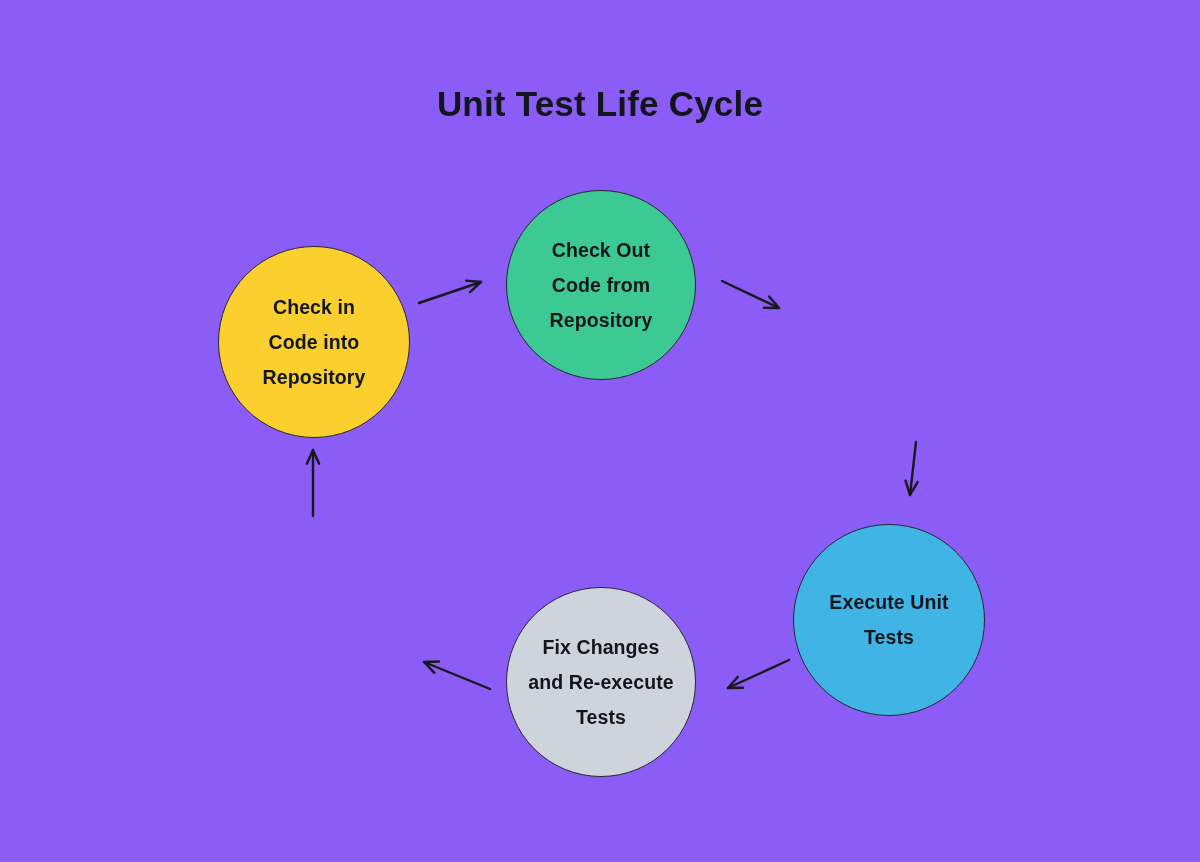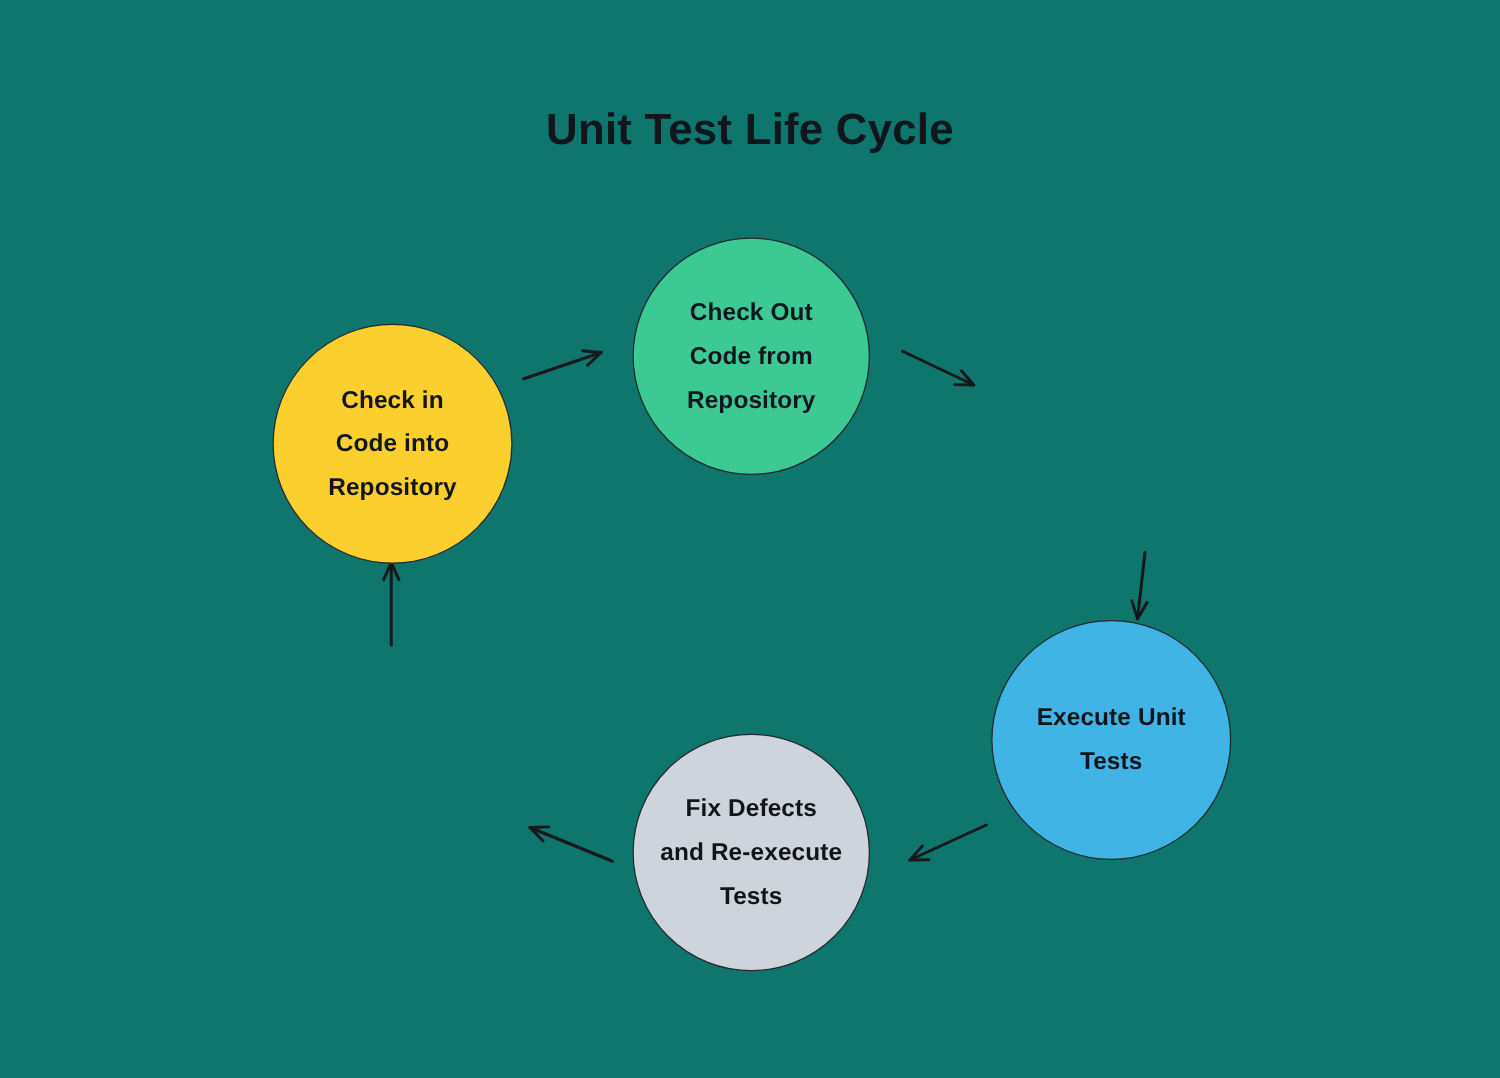--- a/index.html
+++ b/index.html
@@ -53,21 +53,21 @@
     position: absolute;
     inset: 0;
     width: 1200px;
     height: 862px;
     pointer-events: none;
   }
 </style>
 </head>
 <body style="background: rgb(244, 244, 244);">
 
-<div id="diagram-root" style="background: #0f766e; padding-left: 19px;">
+<div id="diagram-root" style="background: #8b5cf6; padding-left: 19px;">
 
   <div id="page-title" style="color: rgb(17, 22, 28);">Unit Test Life Cycle</div>
 
   <svg id="arrows-layer" viewBox="0 0 1200 862">
     <g id="arrow-group" stroke="#16181c" stroke-width="2.4" fill="none" stroke-linecap="round" stroke-linejoin="round">
       <g>
         <line class="arrow-line" x1="419" y1="303" x2="481" y2="282" stroke="#16181c"></line>
         <polyline class="arrow-head" points="470.0,292.2 481,282 466.1,280.6" stroke="#16181c"></polyline>
       </g>
       <g>
@@ -86,33 +86,33 @@
         <line class="arrow-line" x1="490" y1="689" x2="424" y2="662" stroke="#16181c"></line>
         <polyline class="arrow-head" points="439.0,661.5 424,662 434.4,672.8" stroke="#16181c"></polyline>
       </g>
       <g>
         <line class="arrow-line" x1="313" y1="516" x2="313" y2="450" stroke="#16181c"></line>
         <polyline class="arrow-head" points="319.1,463.7 313,450 306.9,463.7" stroke="#16181c"></polyline>
       </g>
     </g>
   </svg>
 
-  <div class="node" style="left: 218px; top: 259px; width: 192px; height: 192px; background: rgb(250, 207, 46); border-color: rgb(35, 40, 46); text-align: center;">
+  <div class="node" style="left: 218px; top: 246px; width: 192px; height: 192px; background: rgb(250, 207, 46); border-color: rgb(35, 40, 46); text-align: center;">
     <span class="node-label" style="color: rgb(17, 22, 28);">Check in
 Code into
 Repository</span>
   </div>
   <div class="node" style="left: 506px; top: 190px; width: 190px; height: 190px; background: rgb(60, 201, 147); border-color: rgb(35, 40, 46);">
     <span class="node-label" style="color: rgb(17, 22, 28);">Check Out
 Code from
 Repository</span>
   </div>
-  <div class="node" style="left: 793px; top: 496px; width: 192px; height: 192px; background: rgb(63, 180, 229); border-color: rgb(35, 40, 46);">
+  <div class="node" style="left: 793px; top: 524px; width: 192px; height: 192px; background: rgb(63, 180, 229); border-color: rgb(35, 40, 46);">
     <span class="node-label" style="color: rgb(17, 22, 28);">Execute Unit
 Tests</span>
   </div>
   <div class="node" style="left: 506px; top: 587px; width: 190px; height: 190px; background: rgb(206, 212, 220); border-color: rgb(35, 40, 46);">
-    <span class="node-label" style="color: rgb(17, 22, 28);">Fix Defects
+    <span class="node-label" style="color: rgb(17, 22, 28);">Fix Changes
 and Re-execute
 Tests</span>
   </div>
 
 </div>
 
 </body></html>

